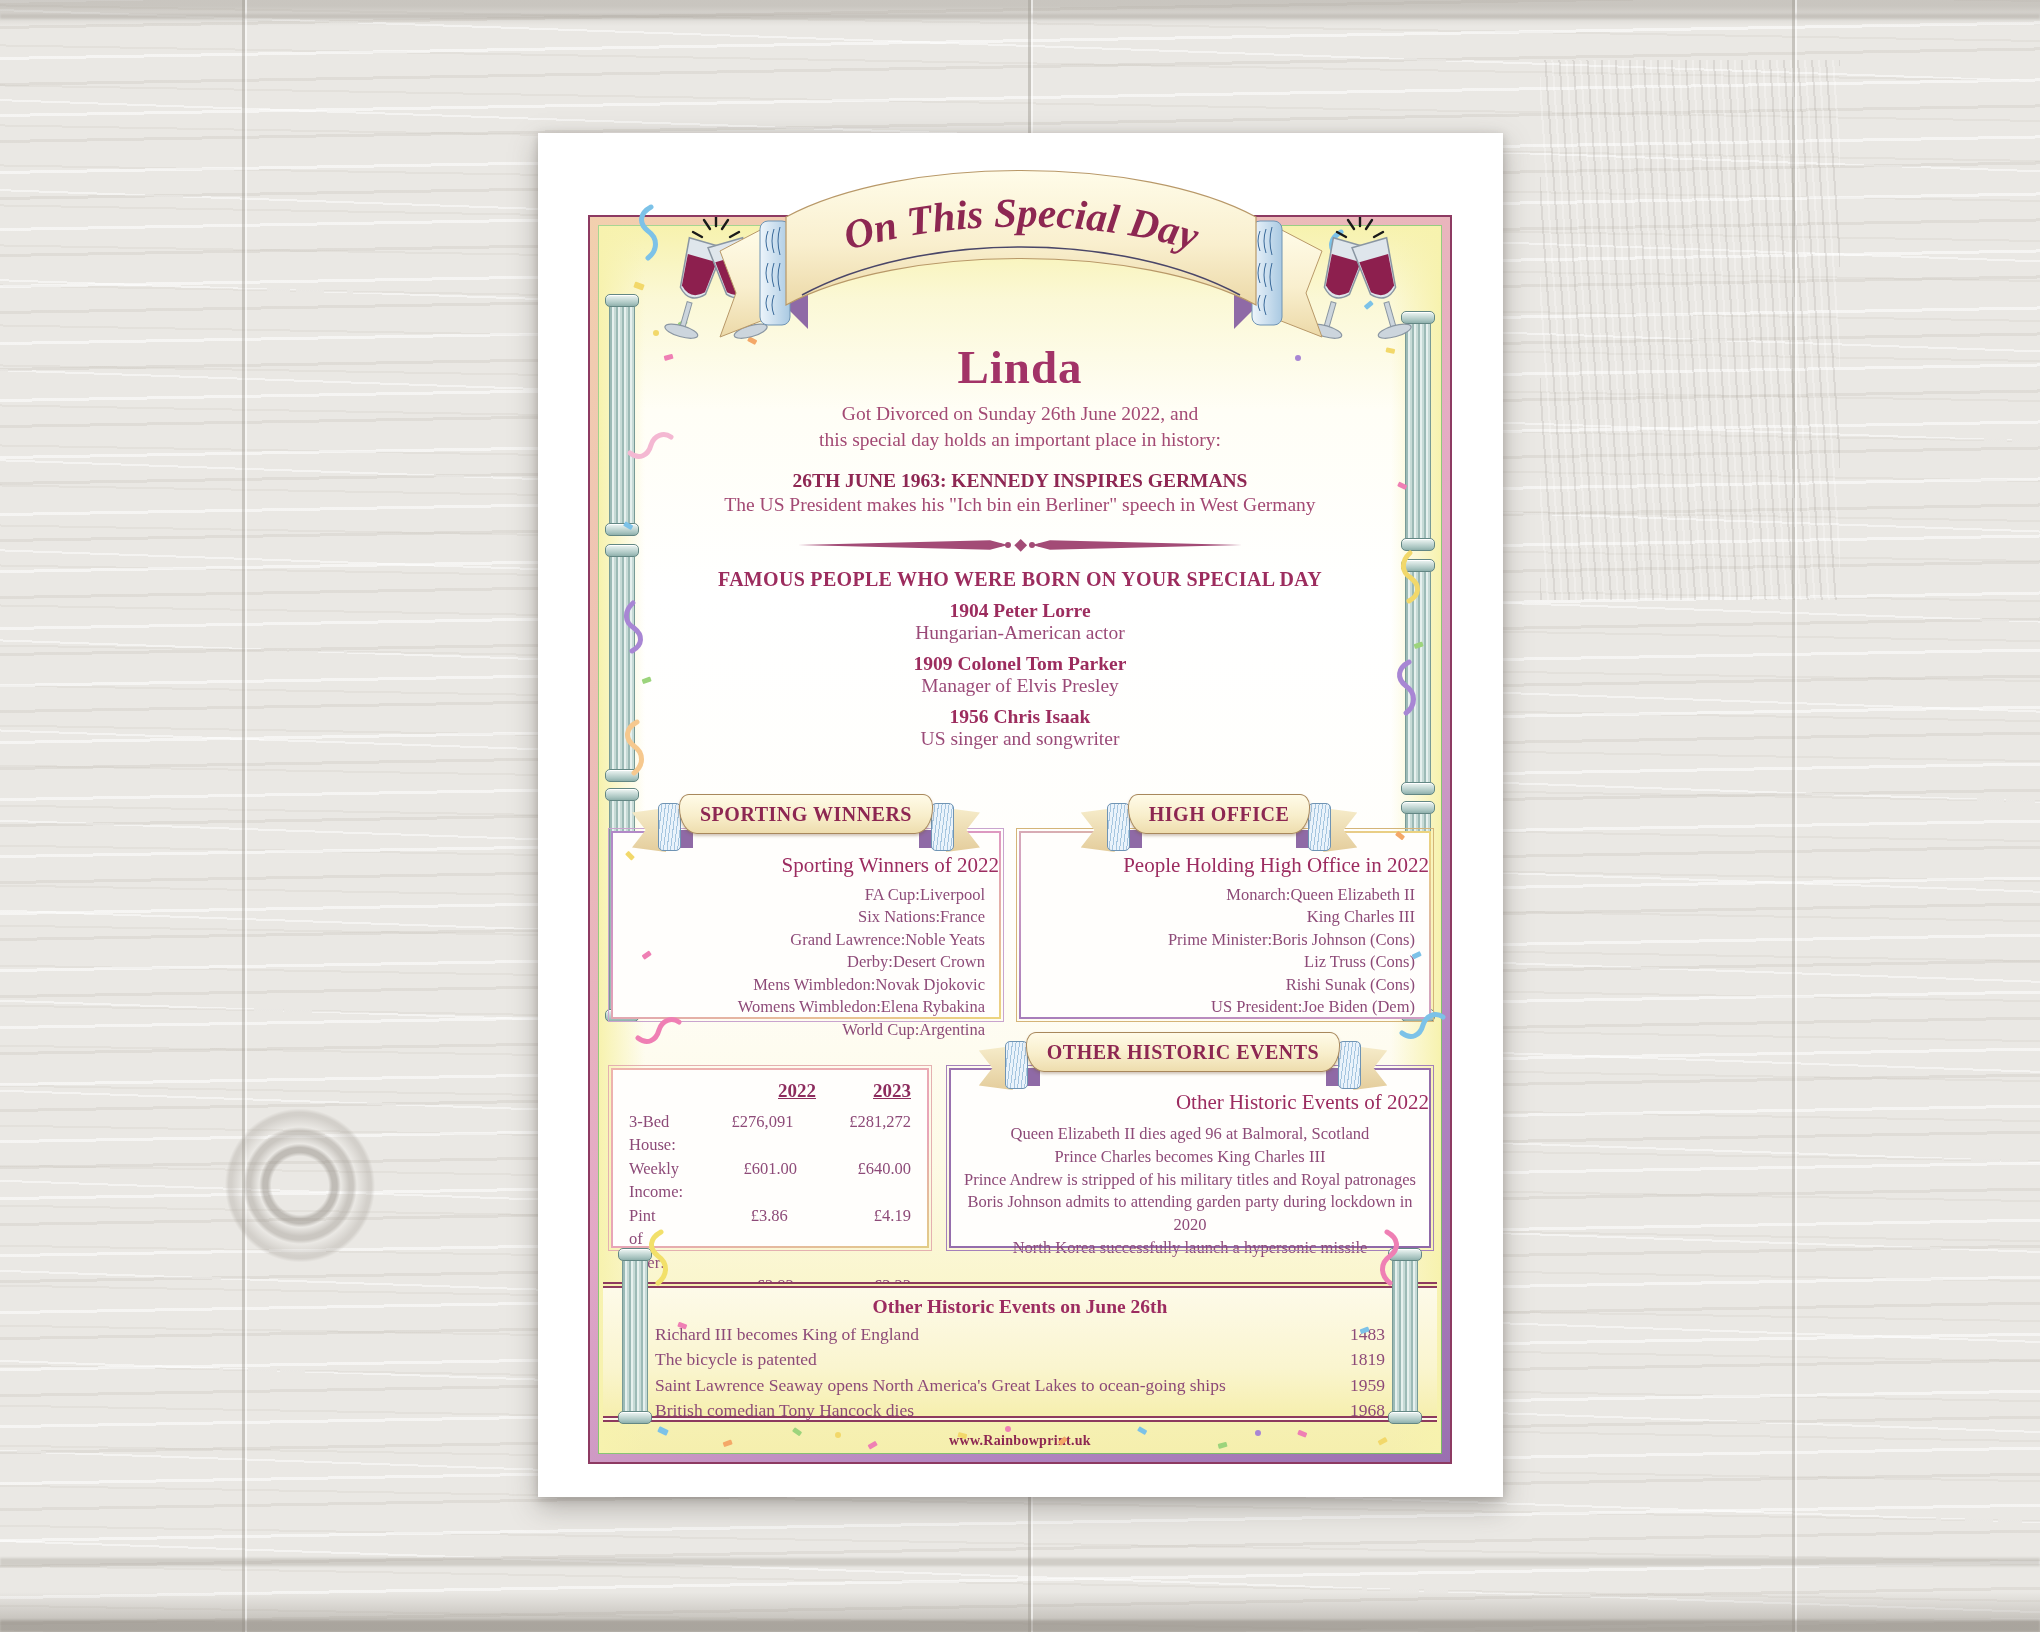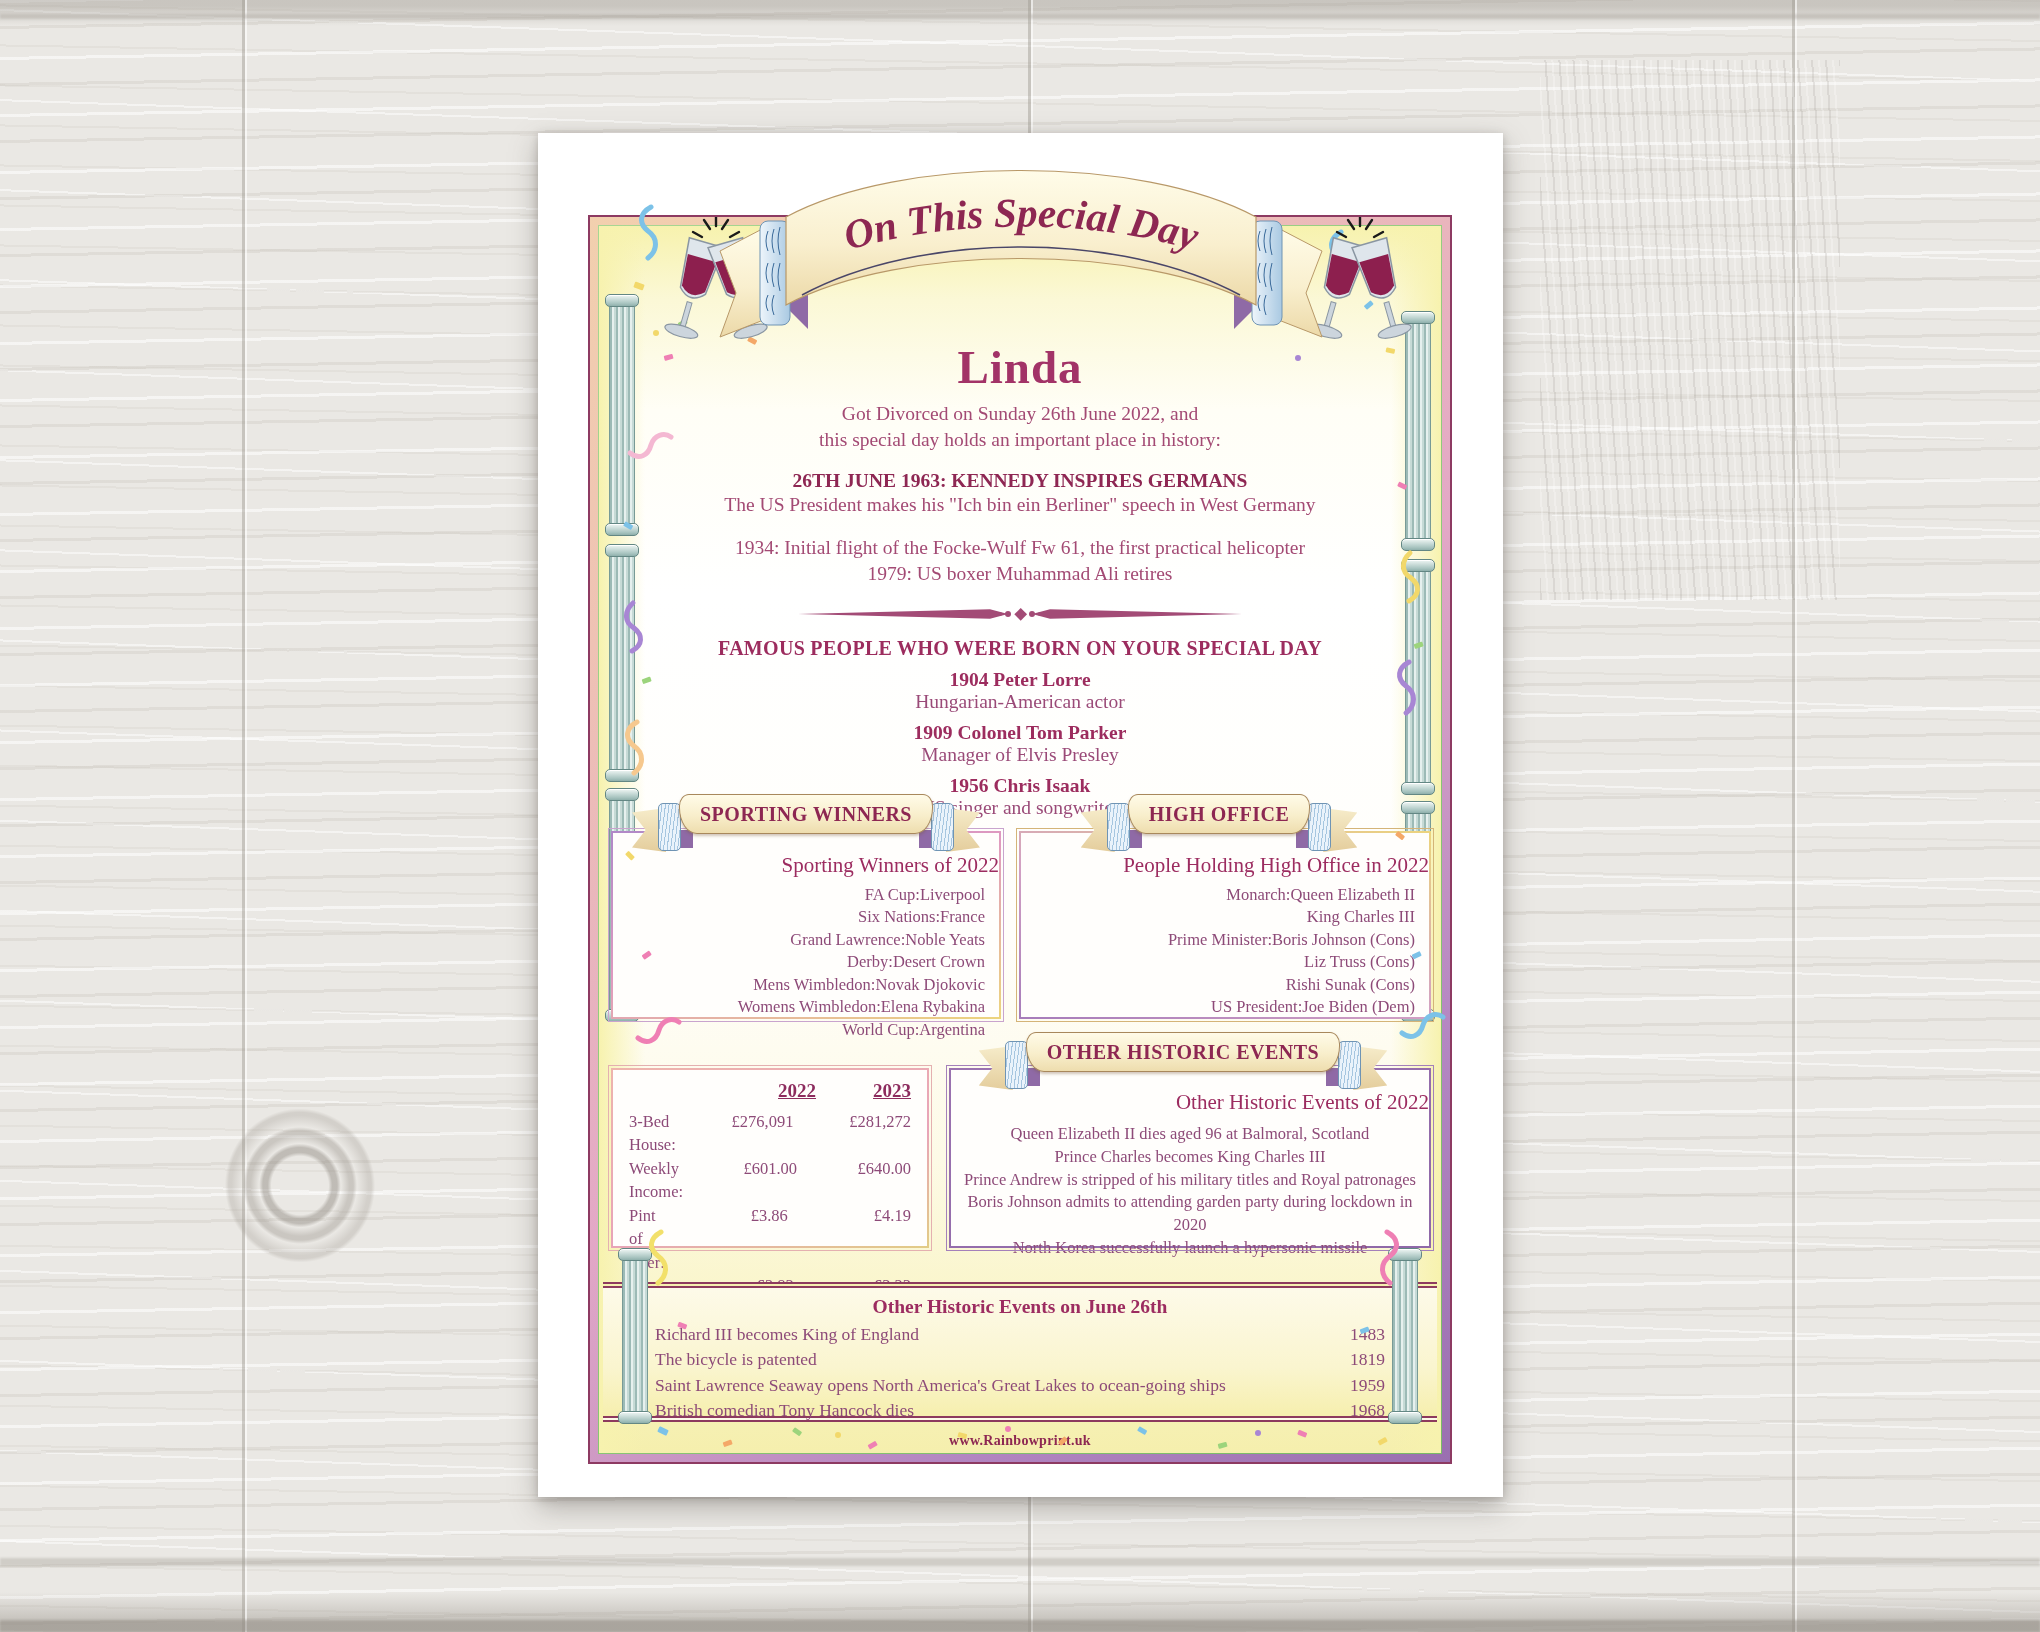--- a/index.html
+++ b/index.html
@@ -161,24 +161,20 @@
         </div>
 
       <div class="toptext">
         <div class="name">Linda</div>
         <div class="intro">
           <div>Got Divorced on Sunday 26th June 2022, and</div>
           <div>this special day holds an important place in history:</div>
         </div>
         <div class="headline">26TH JUNE 1963: KENNEDY INSPIRES GERMANS</div>
         <div class="headline-sub">The US President makes his "Ich bin ein Berliner" speech in West Germany</div>
-        <div class="yearlines">
-          <div class="yearline">1934: Initial flight of the Focke-Wulf Fw 61, the first practical helicopter</div>
-          <div class="yearline">1979: US boxer Muhammad Ali retires</div>
-        </div>
         <svg class="divider" viewBox="0 0 452 22">
           <path d="M4,11 L196,6.2 L214,11 L196,15.8 Z" fill="#a34b76"></path>
           <path d="M448,11 L256,6.2 L238,11 L256,15.8 Z" fill="#a34b76"></path>
           <rect x="221.5" y="7.5" width="9" height="9" transform="rotate(45 226 12) translate(0,-1)" fill="#a34b76"></rect>
           <circle cx="214" cy="11" r="3" fill="#a34b76"></circle>
             <circle cx="238" cy="11" r="3" fill="#a34b76"></circle>
           <circle cx="206" cy="11" r="2" fill="#a34b76"></circle>
             <circle cx="246" cy="11" r="2" fill="#a34b76"></circle>
         </svg>
         <div class="famous-title">FAMOUS PEOPLE WHO WERE BORN ON YOUR SPECIAL DAY</div>

